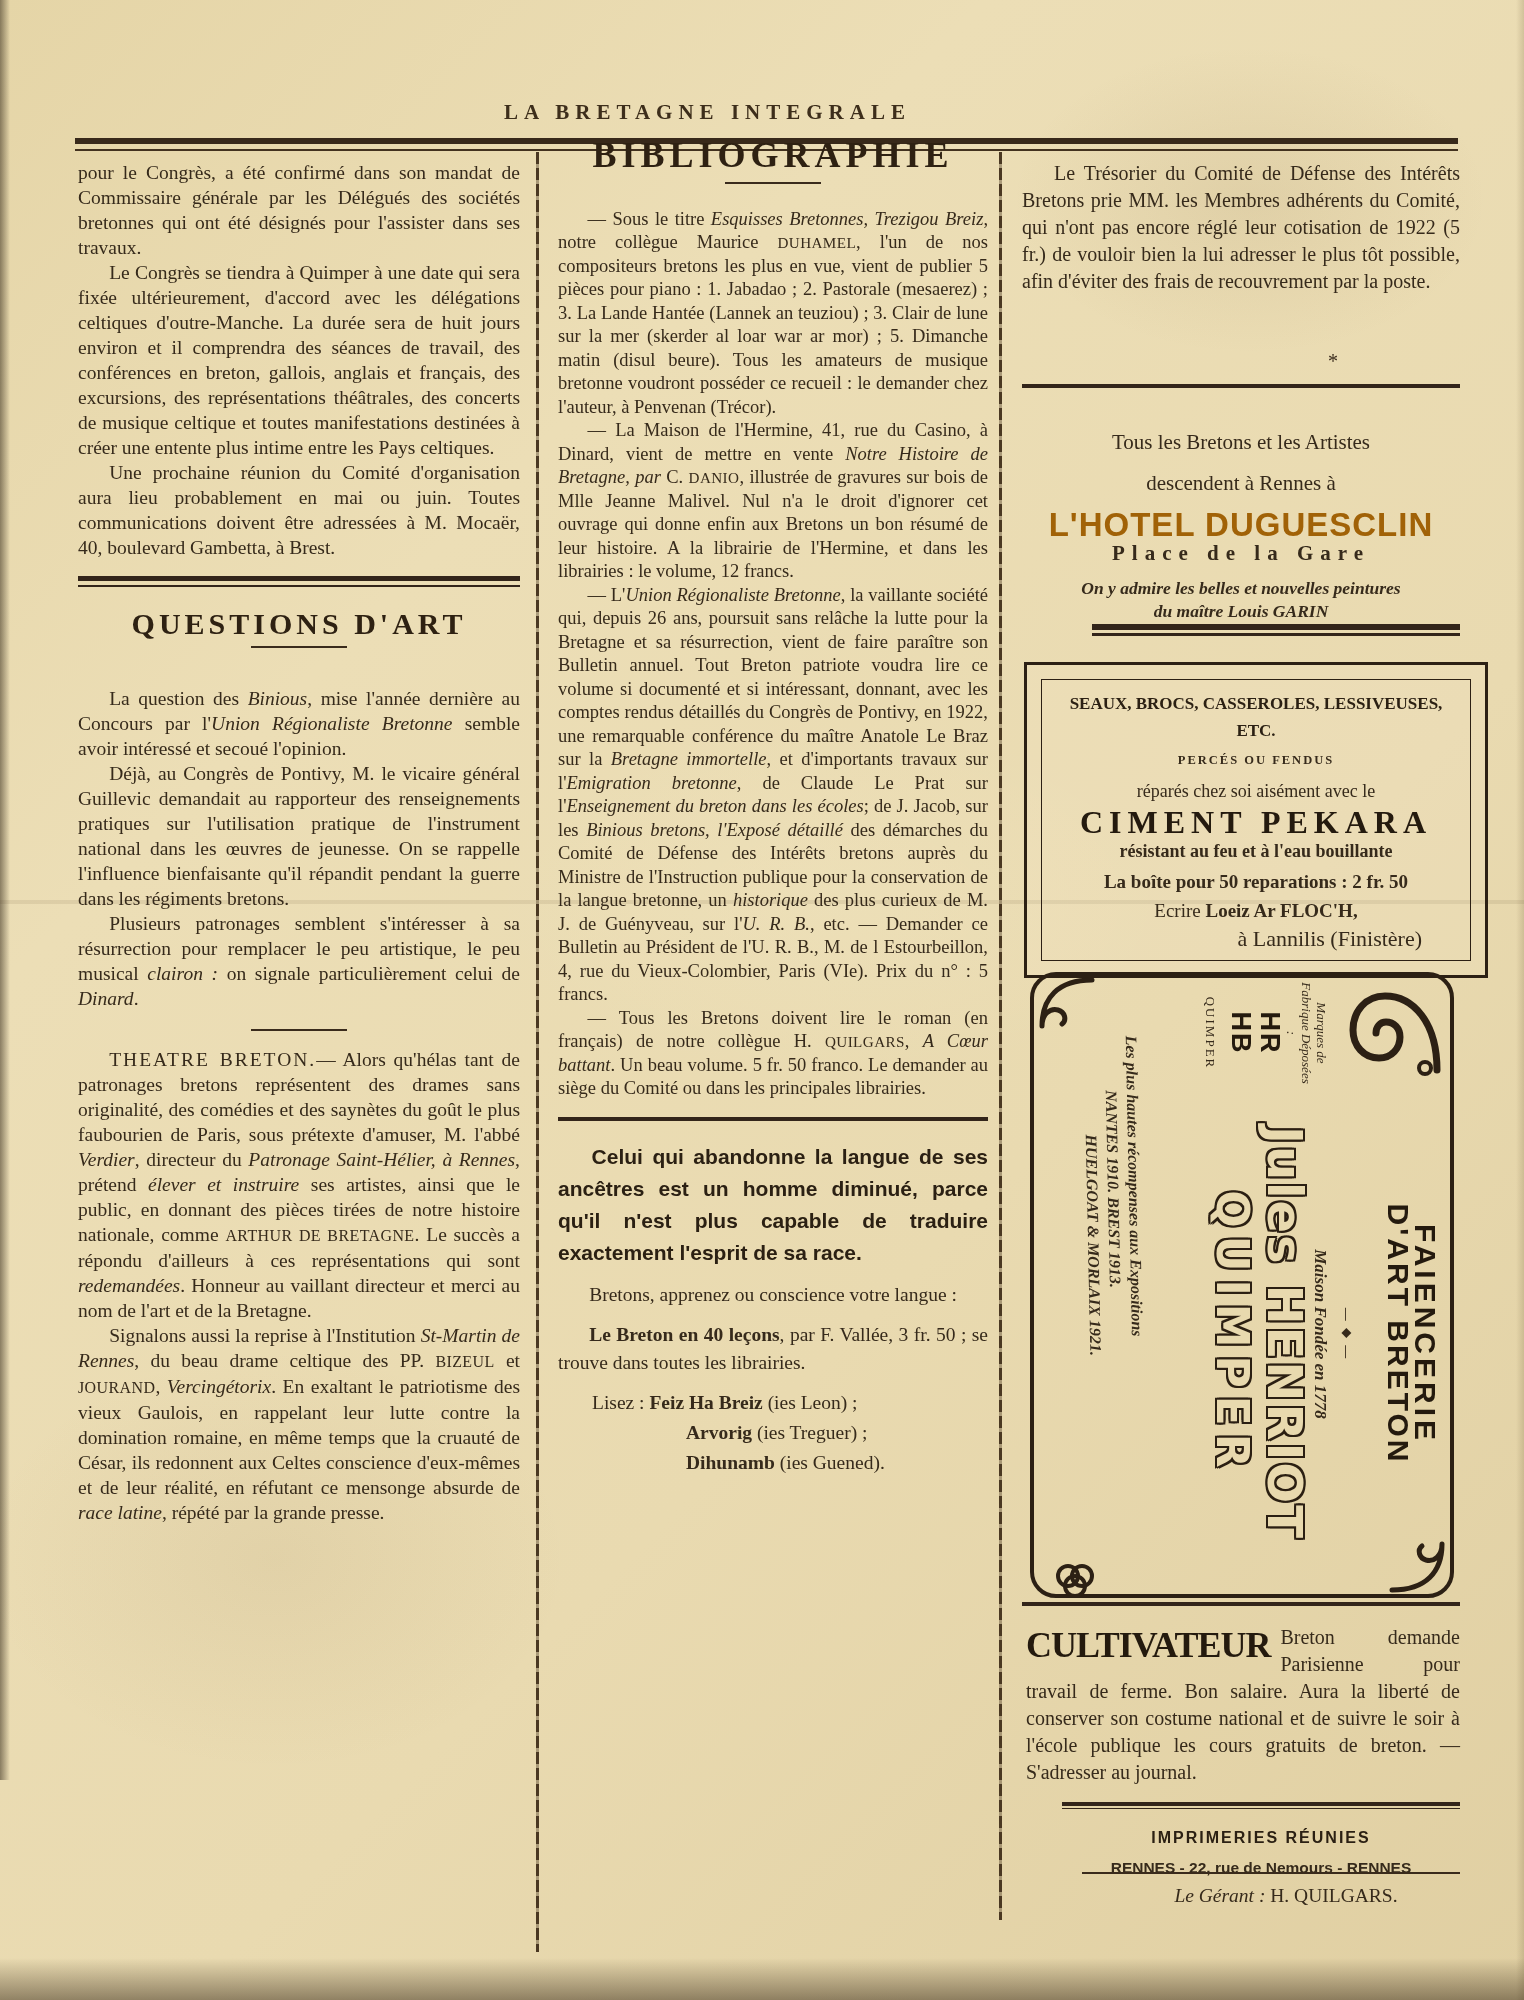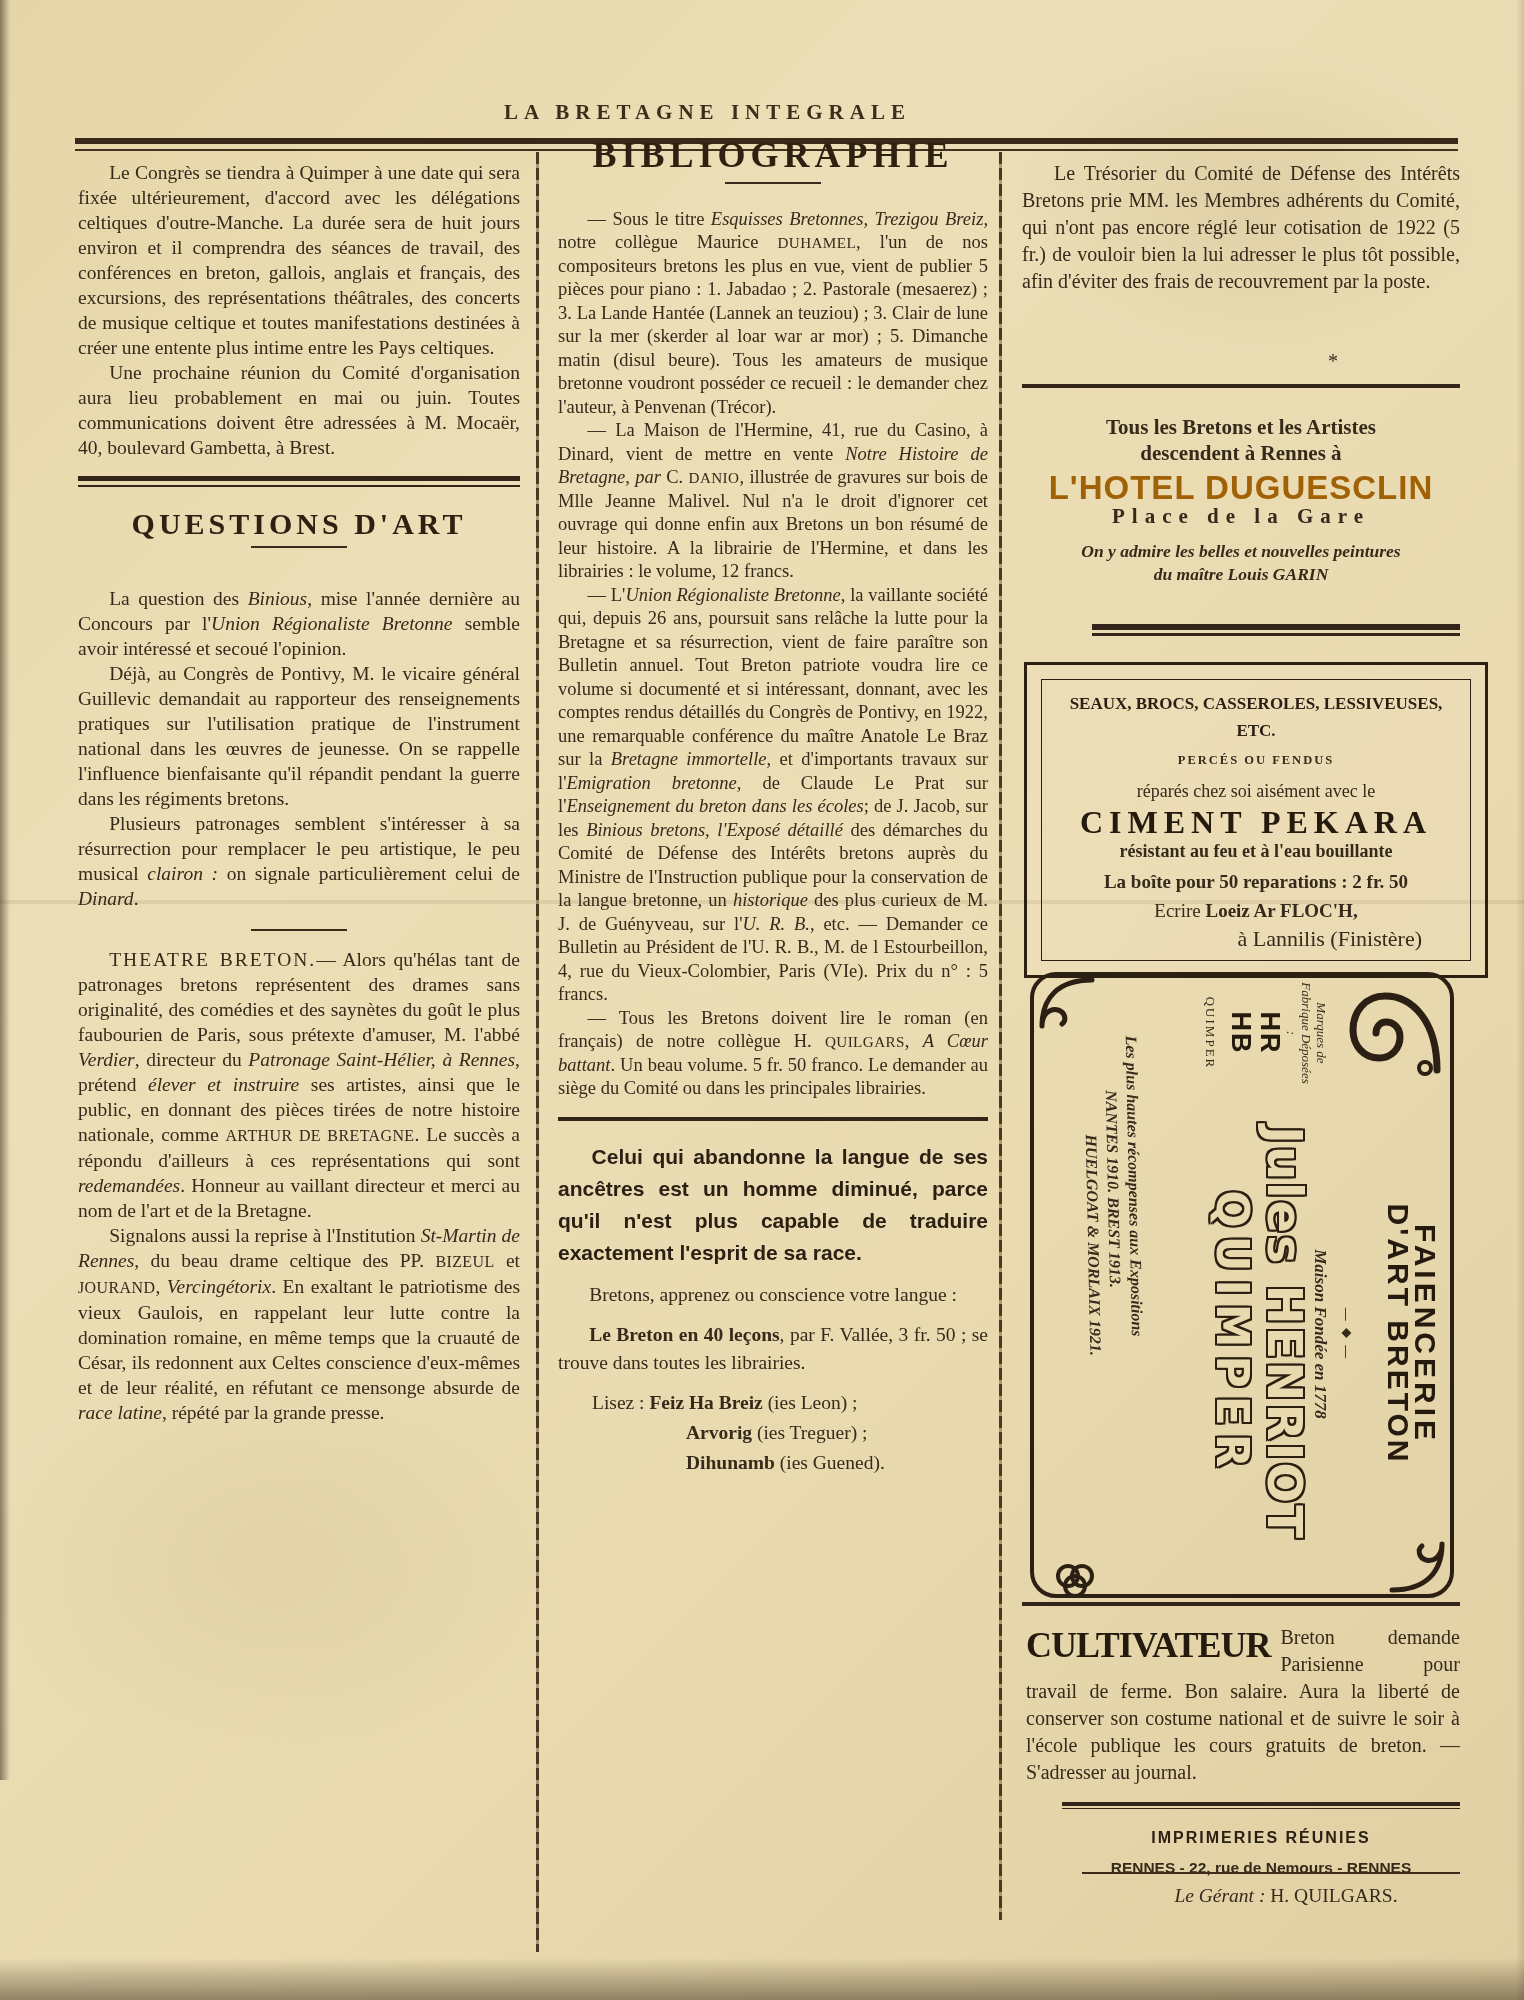--- a/index.html
+++ b/index.html
@@ -54,21 +54,21 @@
   .manifesto{margin-top:20px;font-family:"Liberation Sans","DejaVu Sans",sans-serif;font-weight:bold;font-size:21px;line-height:32px;color:#2b2013;}
   .learn{margin-top:10px;font-size:19.5px;line-height:28px;}
   .learn .par{margin-top:12px;}
   .learn .lisez{text-align:left;padding-left:34px;}
   .learn .lisez2{text-align:left;padding-left:128px;margin-top:2px;}
   
   .r-treasurer{top:160px;left:0;width:438px;}
   .r-star{top:348px;left:306px;font-size:20px;color:#3a2b1c;}
   .r-rule1{top:384px;left:0;width:438px;}
   .r-hotel{top:414px;left:0;width:438px;text-align:center;}
-  .hotel-intro{font-size:21px;font-weight:bold;line-height:26px;margin:0;}
+  .hotel-intro{font-size:21px;font-weight:normal;line-height:26px;margin:15px;}
   .hotel-name{font-family:"Liberation Sans","DejaVu Sans",sans-serif;font-size:33px;font-weight:bold;letter-spacing:1px;margin:8px 0 2px 0;color:#a16207;}
   .hotel-place{font-size:21px;font-weight:600;letter-spacing:7px;margin:2px 0 10px 0;}
   .hotel-tag{font-size:17.5px;font-weight:bold;font-style:italic;line-height:23px;margin:0;}
   .r-rule2{top:624px;left:70px;width:368px;border-top:6px solid #33251a;border-bottom:3px solid #33251a;height:3px;}
   .r-pekara{top:662px;left:2px;width:430px;border:3px solid #2c2014;padding:14px;background:rgba(255,250,230,.10);}
   .pekara-in{border:1.5px solid #2c2014;padding:10px 8px 8px 8px;text-align:center;}
   .pk1{font-size:17px;font-weight:bold;letter-spacing:0px;margin:0;color:#2b2013;}
   .pk2{font-size:12.5px;font-weight:bold;letter-spacing:2px;margin:3px 0 0 0;}
   .pk3{font-size:18px;margin:4px 0 0 0;}
   .pk-name{font-size:32px;font-weight:bold;letter-spacing:6px;margin:4px 0 2px 0;color:#241a0e;}
@@ -119,20 +119,21 @@
 <div class="abs crease"></div>
 
 <div class="abs masthead">LA BRETAGNE INTEGRALE</div>
 <div class="abs top-rule"></div>
 
 <div class="abs vrule vrule1"></div>
 <div class="abs vrule vrule2"></div>
 
 <div class="abs col-left">
   <div>
+      <p class="par"><span>pour le Congrès, a été confirmé dans son mandat de Commissaire générale par les Délégués des sociétés bretonnes qui ont été désignés pour l'assister dans ses travaux.</span></p>
       <p class="par ind"><span>Le Congrès se tiendra à Quimper à une date qui sera fixée ultérieurement, d'accord avec les délégations celtiques d'outre-Manche. La durée sera de huit jours environ et il comprendra des séances de travail, des conférences en breton, gallois, anglais et français, des excursions, des représentations théâtrales, des concerts de musique celtique et toutes manifestations destinées à créer une entente plus intime entre les Pays celtiques.</span></p>
       <p class="par ind"><span>Une prochaine réunion du Comité d'organisation aura lieu probablement en mai ou juin. Toutes communications doivent être adressées à M. Mocaër, 40, boulevard Gambetta, à Brest.</span></p>
     </div>
   <div class="rule-a left-rule-a"></div>
   <h2 class="head-deco q-title">QUESTIONS D'ART</h2>
   <div class="rule-mini"></div>
   <div class="sec2">
       <p class="par ind"><span>La question des </span><span class="i">Binious</span><span>, mise l'année dernière au Concours par l'</span><span class="i">Union Régionaliste Bretonne</span><span> semble avoir intéressé et secoué l'opinion.</span></p>
       <p class="par ind"><span>Déjà, au Congrès de Pontivy, M. le vicaire général Guillevic demandait au rapporteur des renseignements pratiques sur l'utilisation pratique de l'instrument national dans les œuvres de jeunesse. On se rappelle l'influence bienfaisante qu'il répandit pendant la guerre dans les régiments bretons.</span></p>
       <p class="par ind"><span>Plusieurs patronages semblent s'intéresser à sa résurrection pour remplacer le peu artistique, le peu musical </span><span class="i">clairon :</span><span> on signale particulièrement celui de </span><span class="i">Dinard</span><span>.</span></p>

